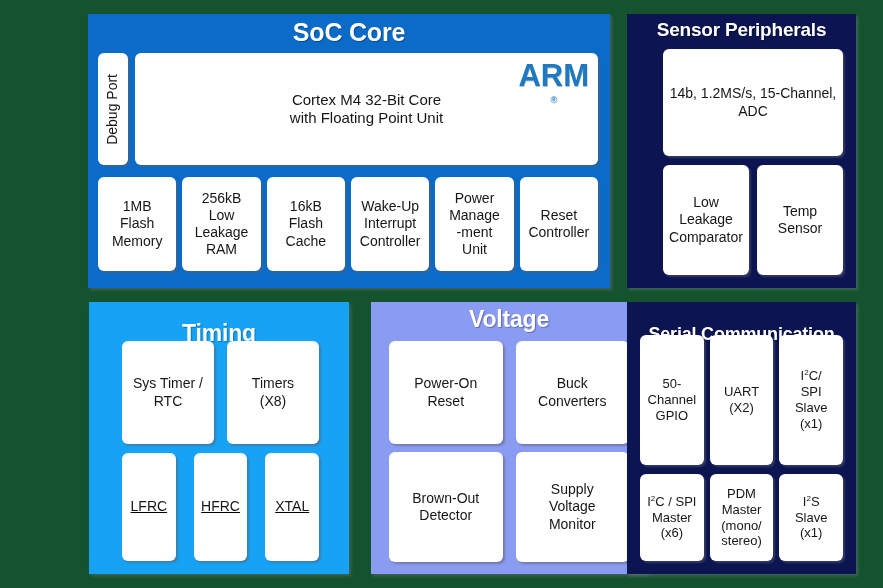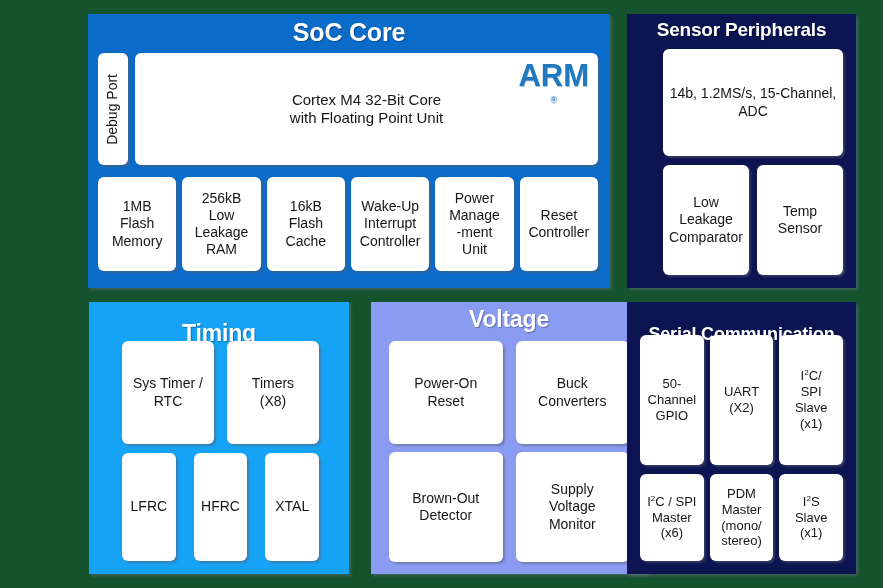--- a/index.html
+++ b/index.html
@@ -134,21 +134,21 @@
     background: #17A3F5;
   }
   #timing .panel-title { font-size: 23px; padding-top: 18px; }
   #timing-inner {
     position: absolute;
     left: 33px; top: 39px; right: 30px; bottom: 13px;
     display: flex; flex-direction: column; gap: 9px;
   }
   #timing-row1 { height: 103px; display: flex; gap: 13px; }
   #timing-row1 .blk { flex: 1 1 0; font-size: 14px; }
-  #timing-row2 { flex: 1 1 0; display: flex; gap: 18px; }
+  #timing-row2 { flex: 1 1 0; display: flex; gap: 18px; text-decoration: underline; }
   #timing-row2 .blk { flex: 1 1 0; font-size: 14px; }
 
   
   #voltage {
     left: 371px; top: 302px; width: 276px; height: 272px;
     background: #8A9BF2;
   }
   #voltage .panel-title { font-size: 23px; padding-top: 4px; }
   #voltage-inner {
     position: absolute;

